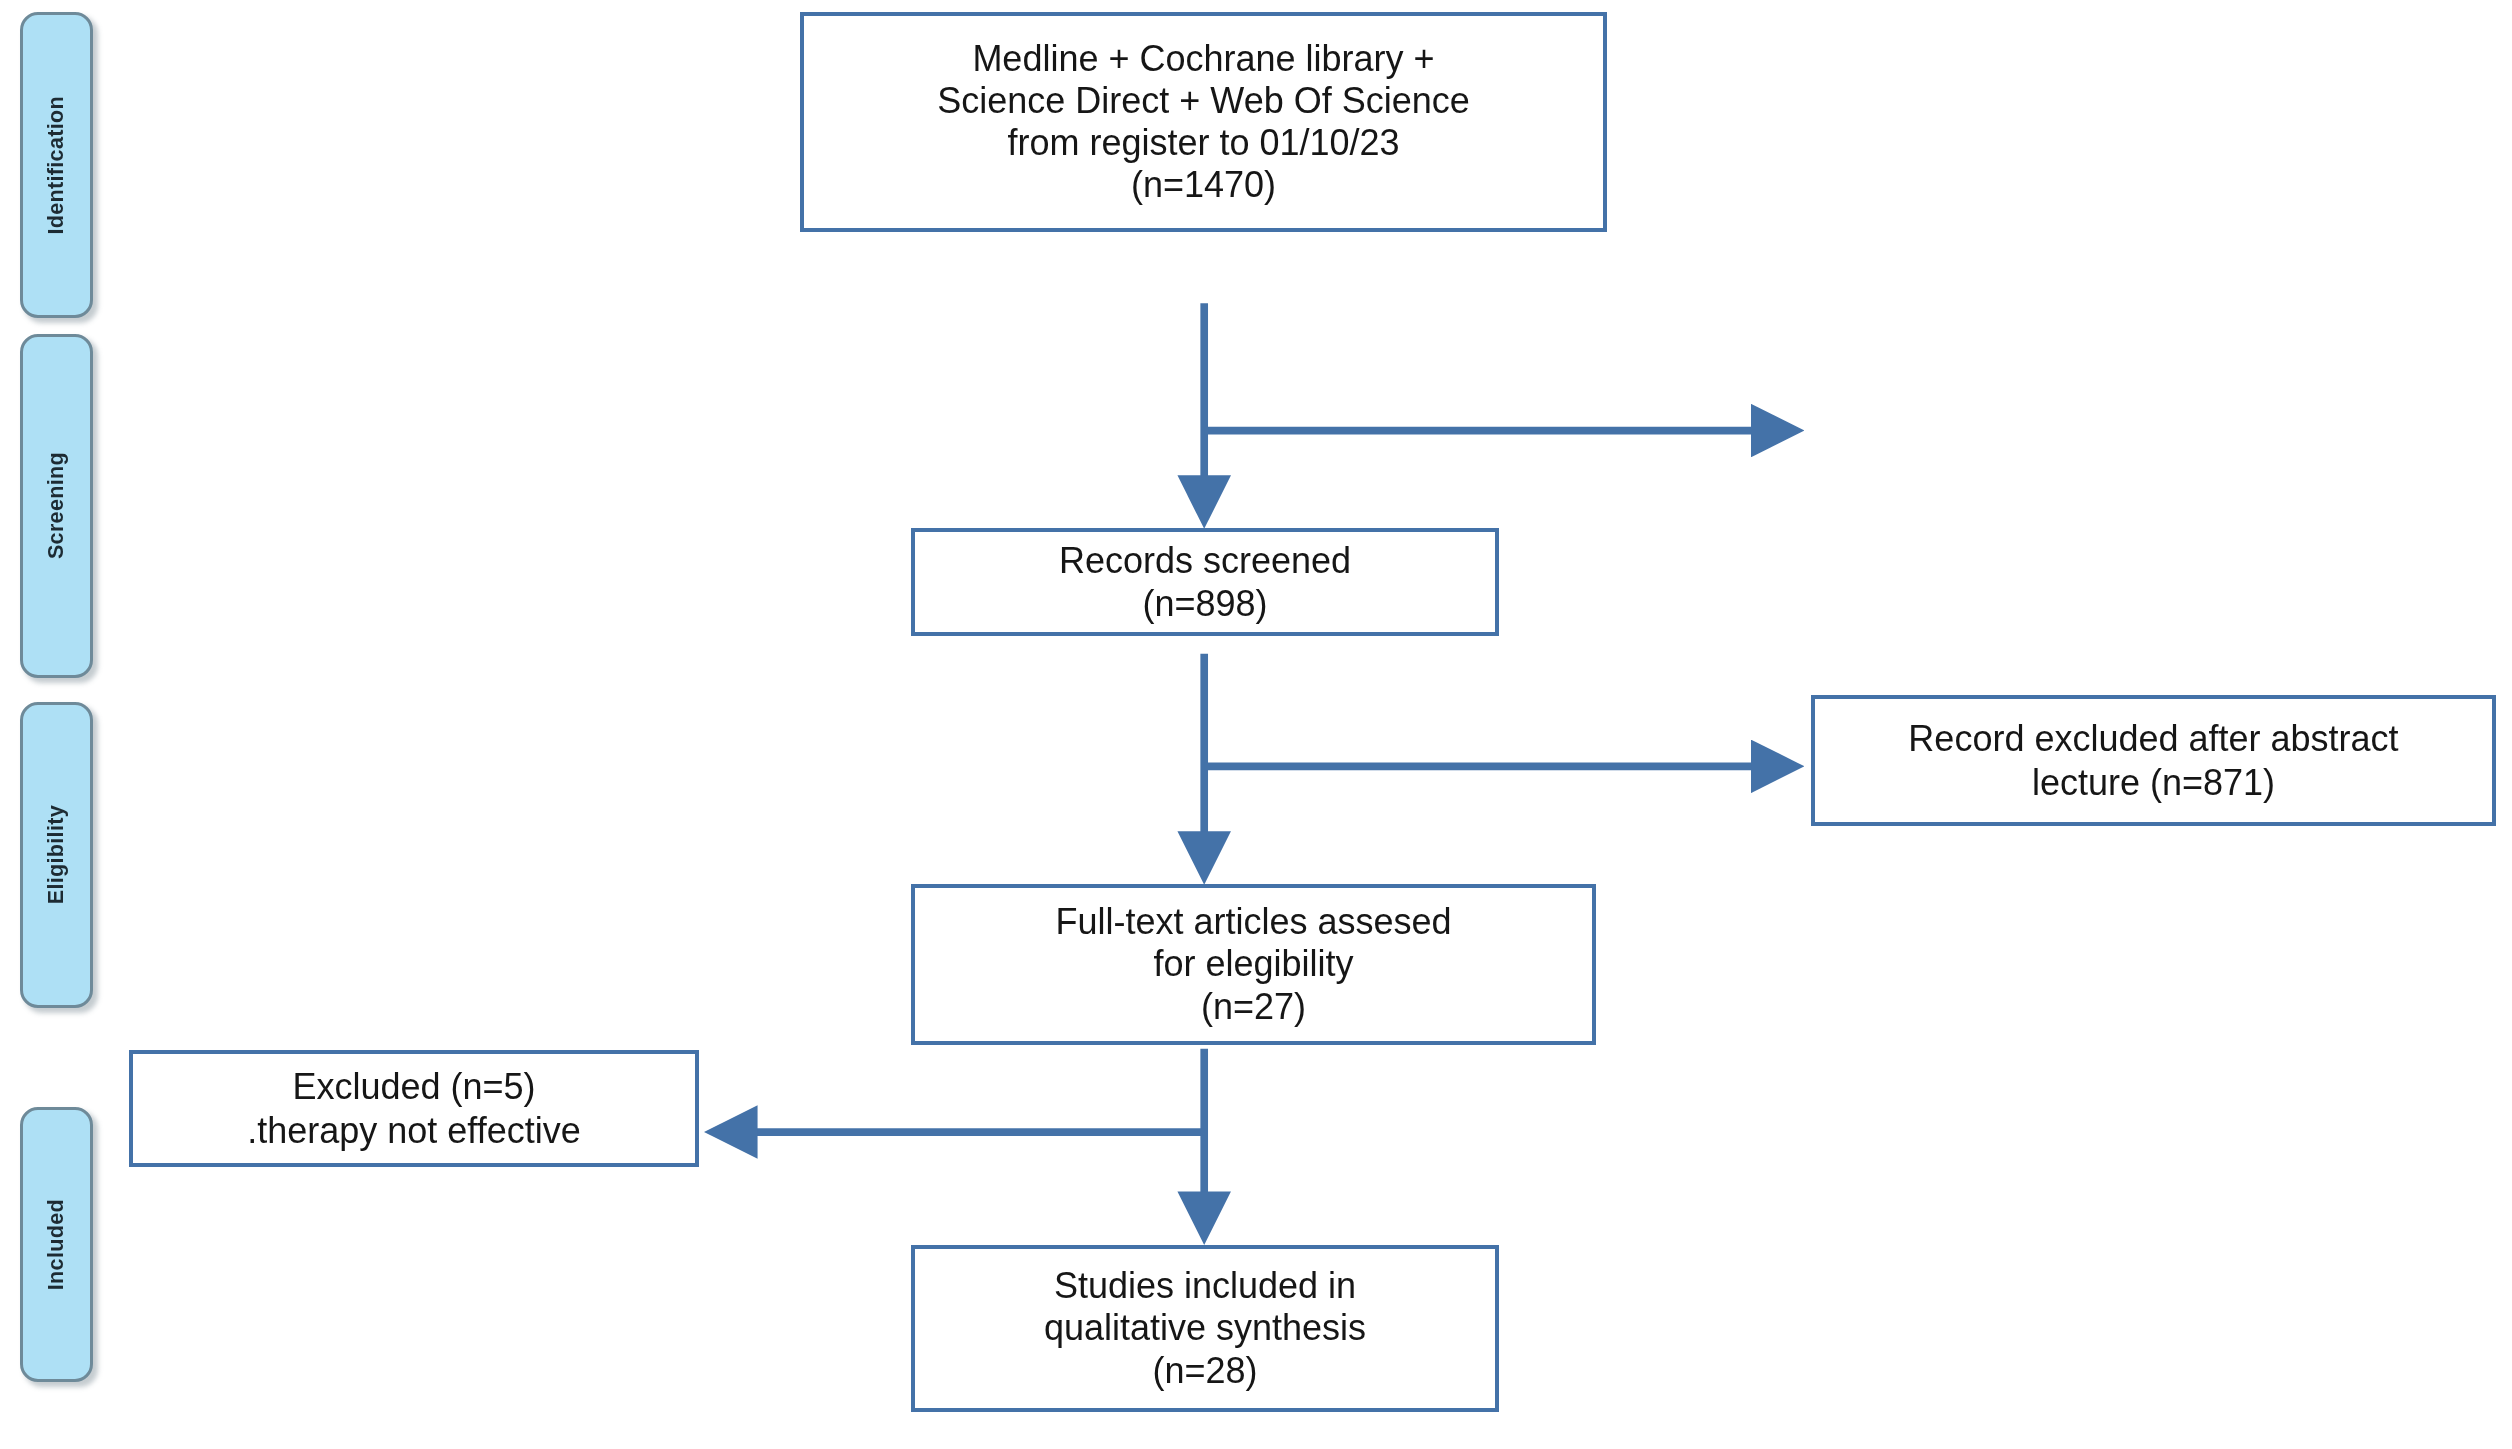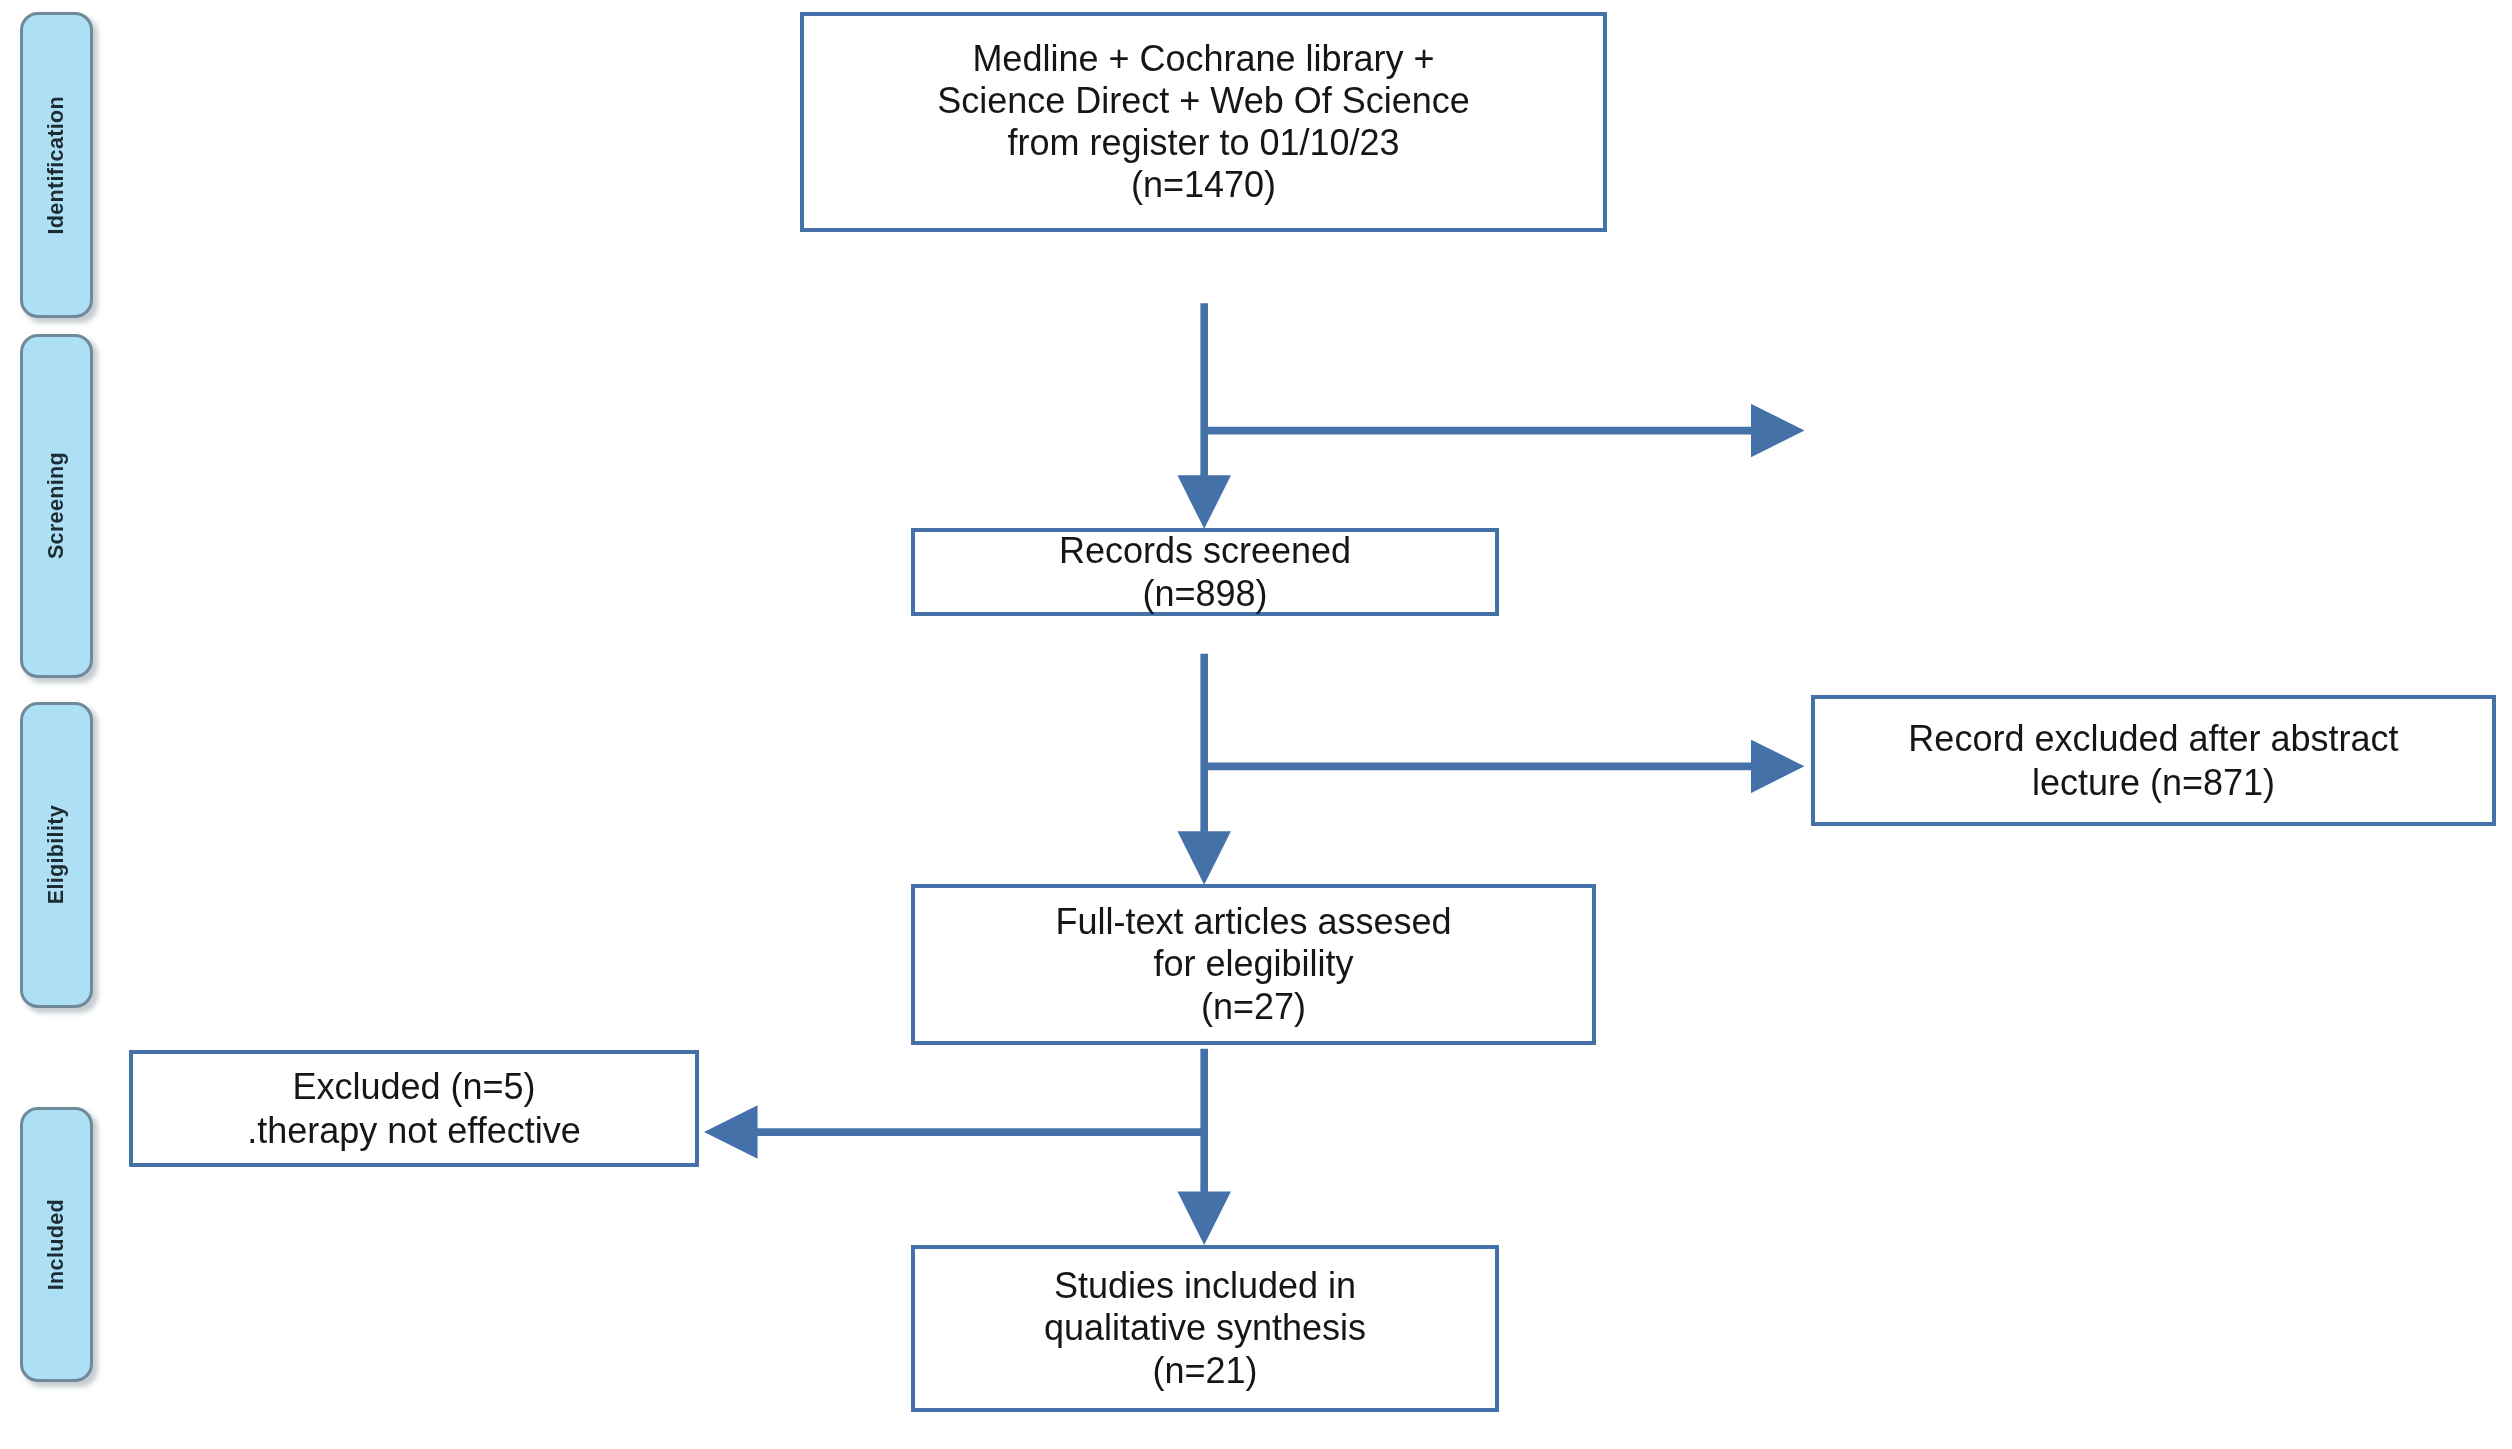--- a/index.html
+++ b/index.html
@@ -64,21 +64,21 @@
     font-size: 36px;
     line-height: 1.17;
     color: #161616;
     padding: 2.8px 9.7px;
     font-family: "Liberation Sans", sans-serif;
     white-space: pre-line;
   }
 
   #box-sources   { left: 800px; top: 11.8px;   width: 807px; height: 220px; }
   #box-excl-title{ left: 1811px; top: 342px;  width: 685px;  height: 178px; }
-  #box-screened  { left: 911px; top: 528px;  width: 588px;  height: 88px; }
+  #box-screened  { left: 911px; top: 528px;  width: 588px;  height: 108px; }
   #box-excl-abs  { left: 1811px; top: 695px; width: 685px;  height: 131px; }
   #box-fulltext  { left: 911px; top: 884px; width: 685px;  height: 161px; }
   #box-excl-eff  { left: 129px;  top: 1050px; width: 570px;  height: 117px; }
   #box-included  { left: 911px; top: 1245px; width: 588px;  height: 167px; }
 
   #box-excl-eff .box-text,
   #box-excl-abs .box-text,
   #box-screened .box-text { line-height: 1.2; }
 
   
@@ -163,17 +163,17 @@
   </div>
 
   <div class="flow-box" id="box-excl-eff">
     <span class="box-text">Excluded (n=5)
 .therapy not effective</span>
   </div>
 
   <div class="flow-box" id="box-included">
     <span class="box-text">Studies included in
 qualitative synthesis
-(n=21)</span>
+(n=28)</span>
   </div>
 
 </div>
 
 
 </body></html>

